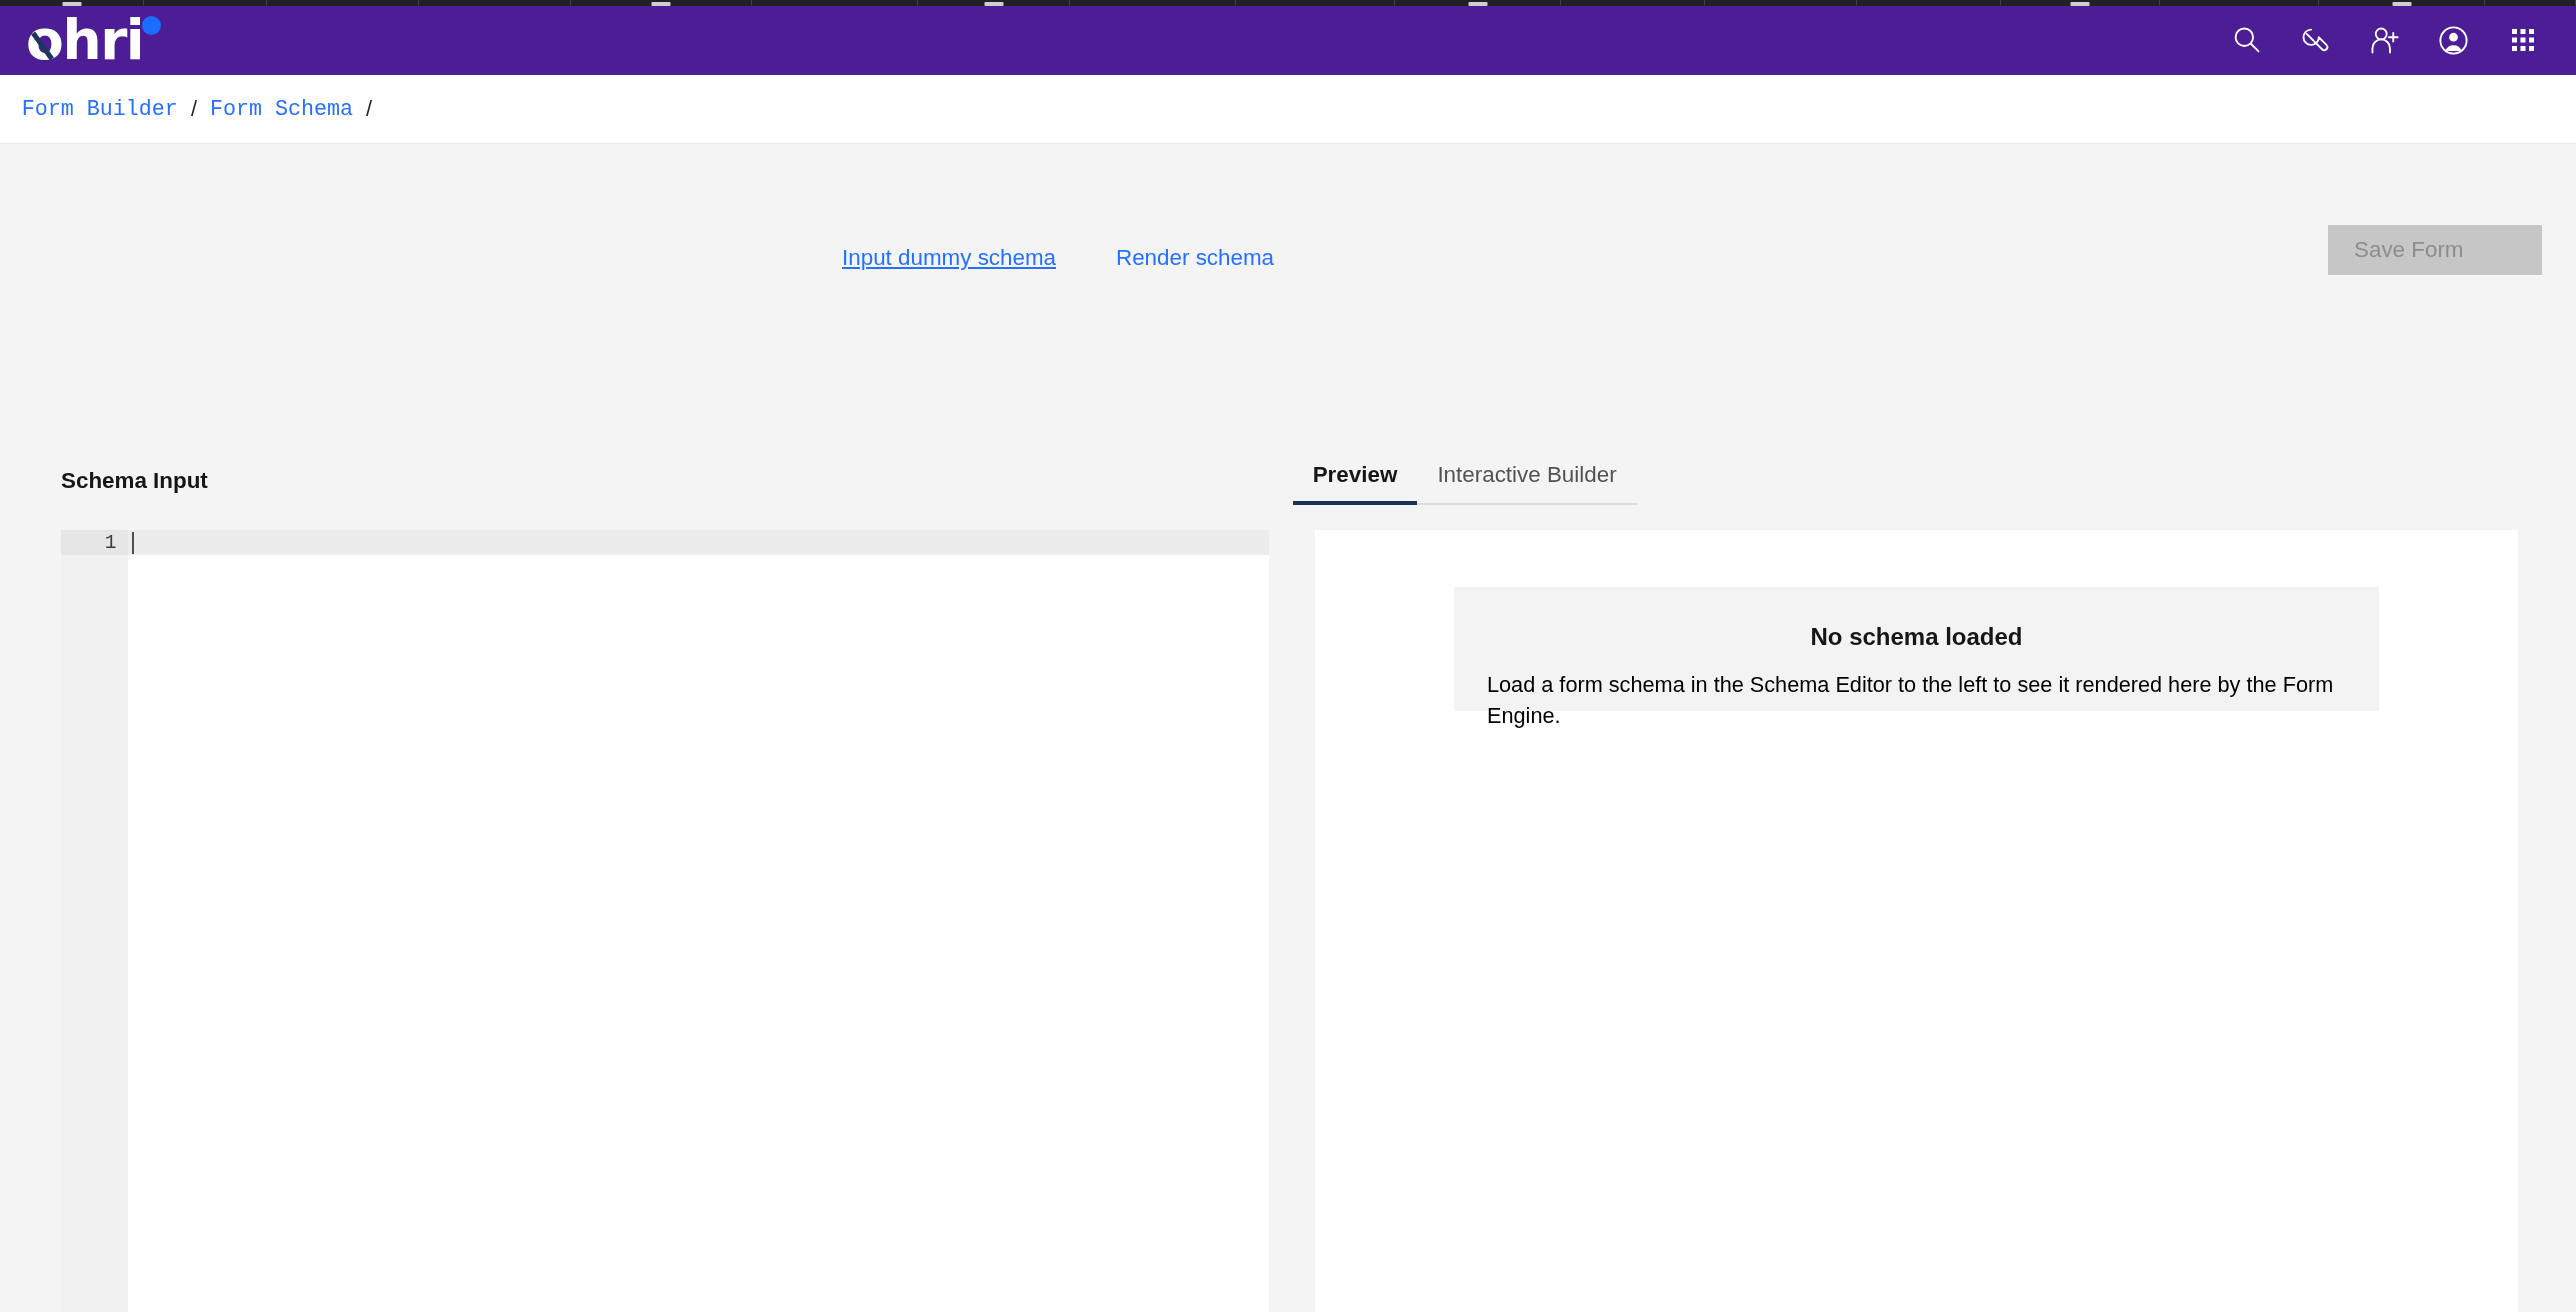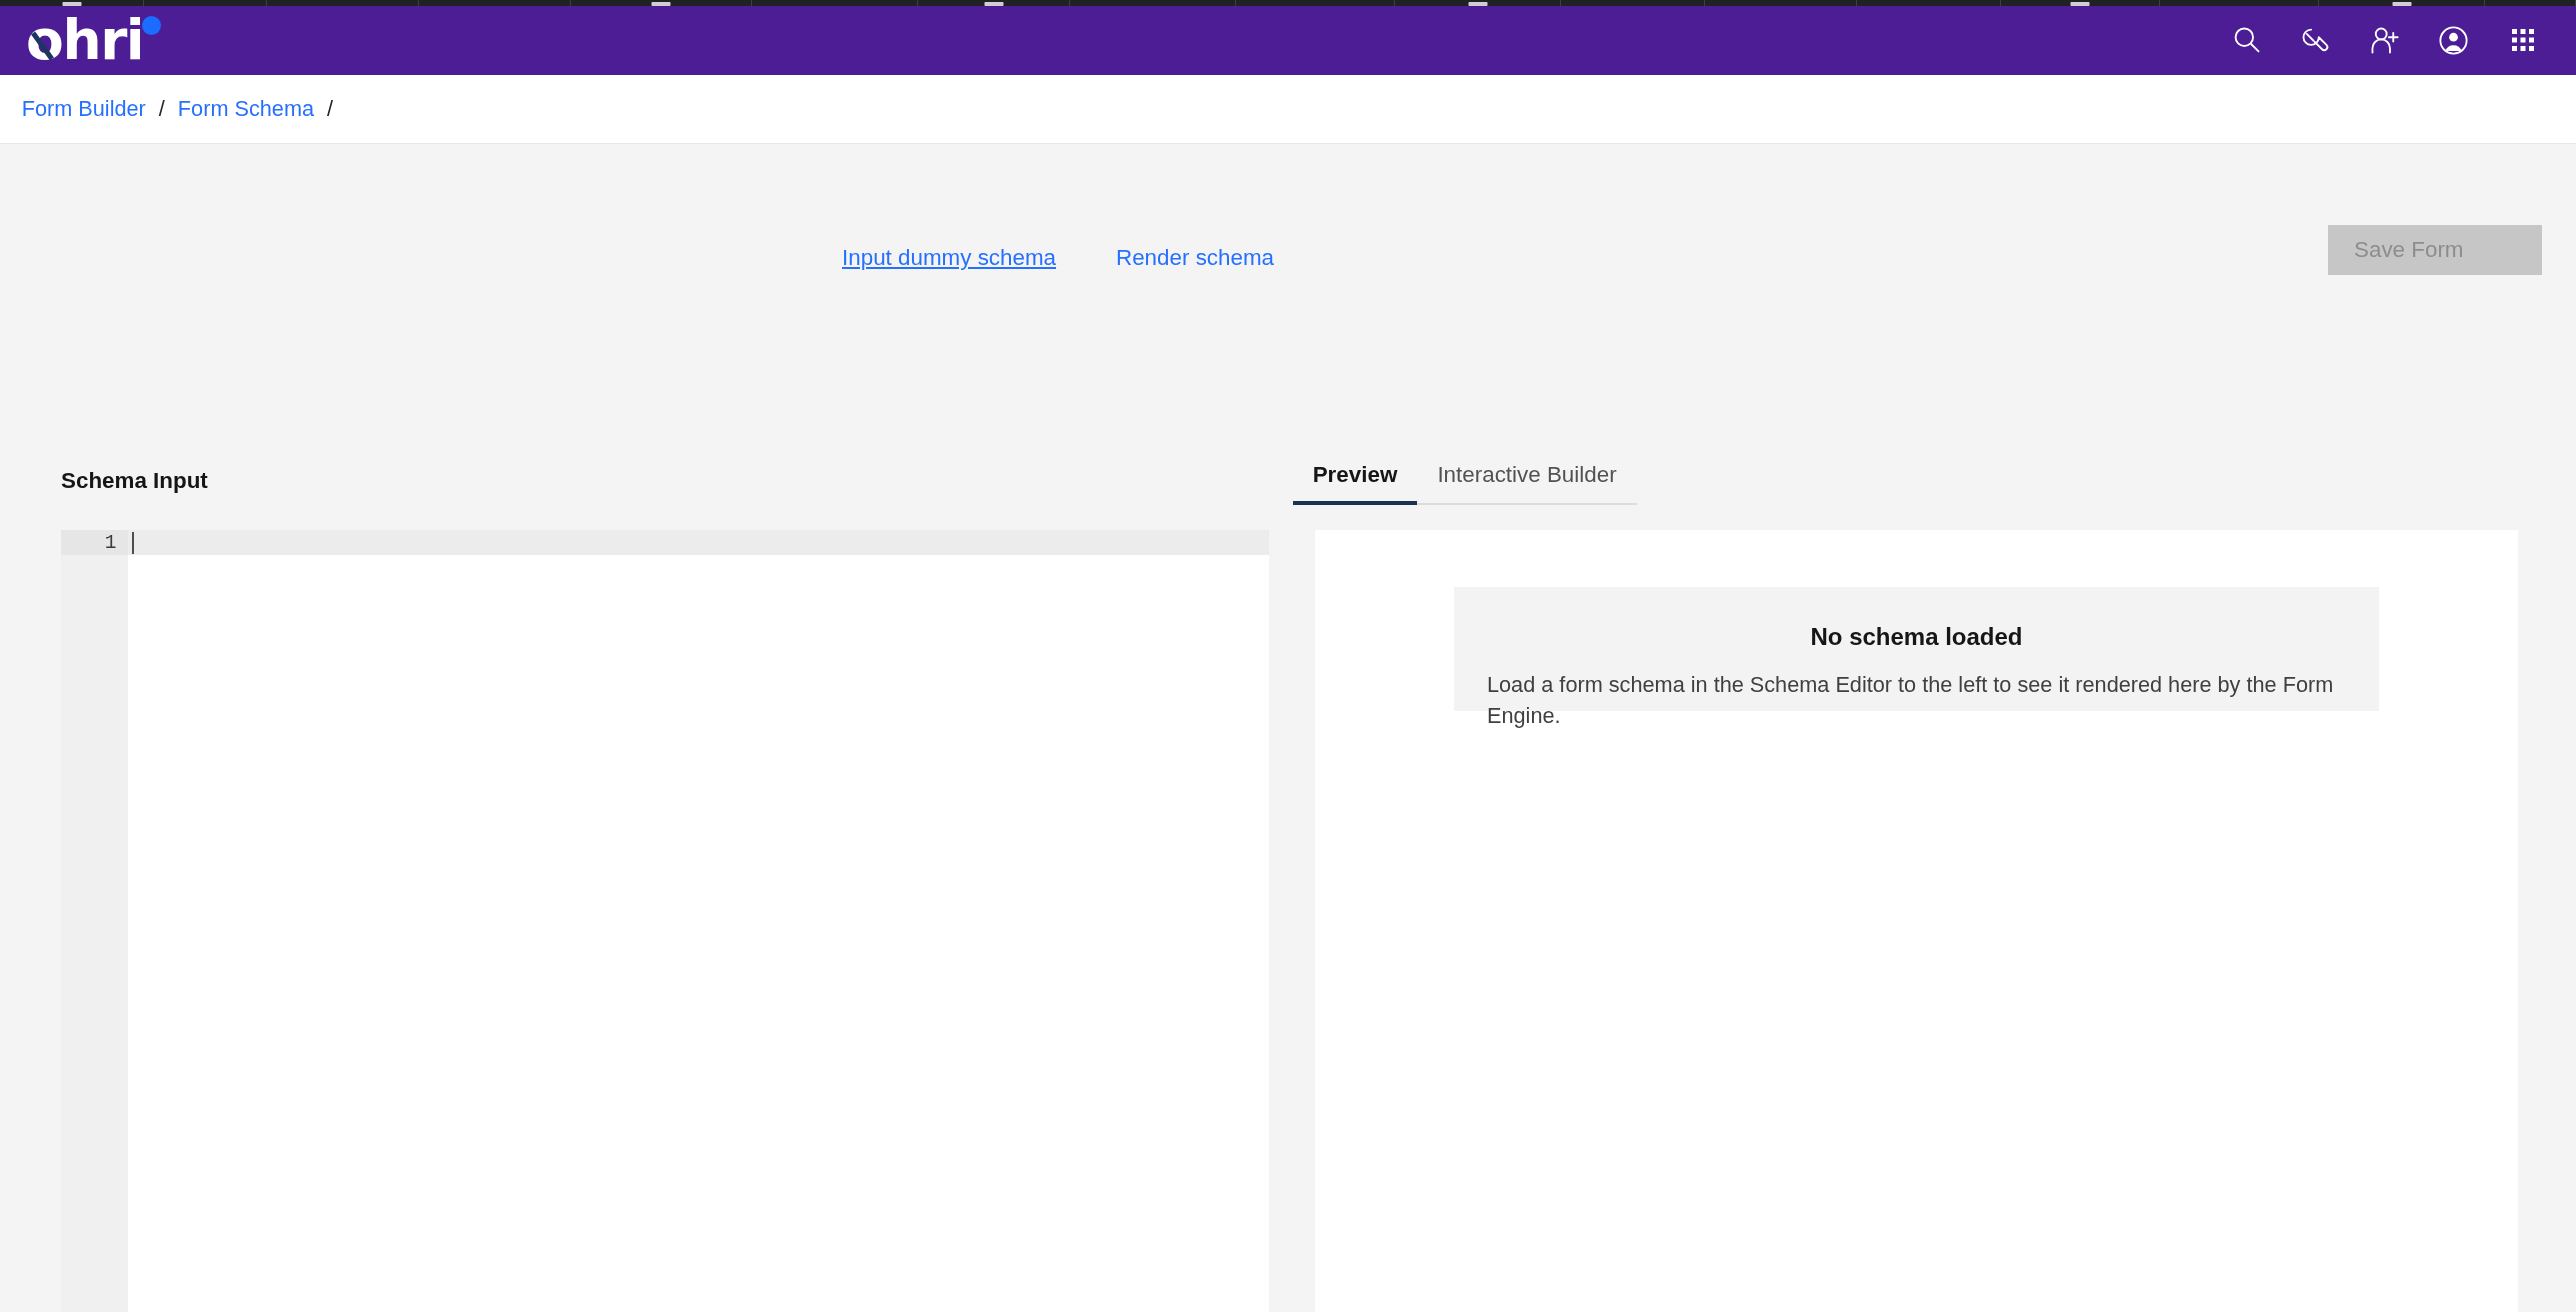--- a/index.html
+++ b/index.html
@@ -100,21 +100,21 @@
     display: flex;
     align-items: center;
     padding-left: 21.7px;
     border-bottom: 0.7px solid #e8e8e8;
   }
   .crumb-link {
     color: #2670ff;
     font-size: 21.7px;
     text-decoration: none;
     cursor: pointer;
-    font-family: Liberation Sans, sans-serif;
+    font-family: Liberation Mono, monospace;
   }
   .crumb-sep {
     color: #21272a;
     font-size: 21.7px;
     margin: 0 13px;
   }
 
   
   .page-body {
     position: absolute;
@@ -269,21 +269,21 @@
     text-align: center;
     font-size: 24px;
     font-weight: 700;
     color: #161616;
     margin-top: 14.4px;
   }
   .empty-desc {
     margin-top: 19px;
     font-size: 21.7px;
     line-height: 1.42;
-    color: #404040;
+    color: #000000;
   }
 </style>
 </head>
 <body>
 
 <div class="browser-strip" id="browser-strip">
     <div class="browser-tab" style="width: 144px;">
       <div class="fav"></div>
     </div>
     <div class="browser-tab" style="width: 123px;"></div>

